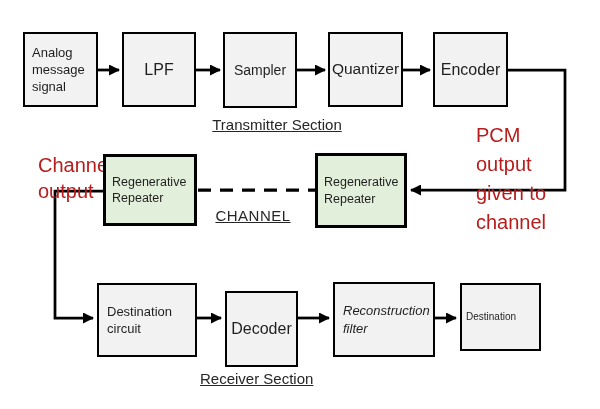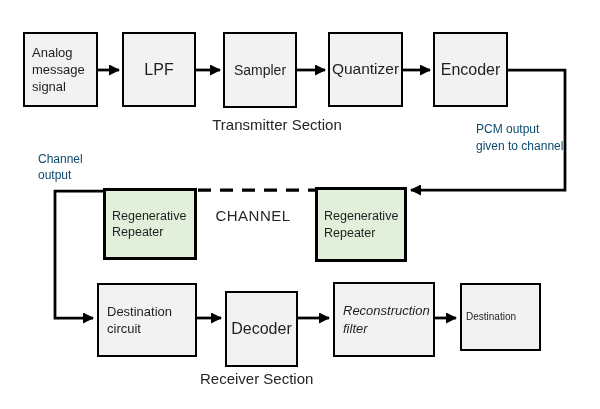--- a/index.html
+++ b/index.html
@@ -22,32 +22,32 @@
     display: flex;
     align-items: center;
     line-height: 1.32;
     color: #1f1f1f;
   }
   .block.center { justify-content: center; text-align: center; }
   .block.leftpad { justify-content: flex-start; text-align: left; }
   .block.green {
     background: var(--repeater-fill, #e2efda);
     border-width: 3px;
-    margin-top: 34px;
   }
   .caption {
     position: absolute;
     font-size: 15px;
     color: #262626;
     white-space: nowrap;
+    text-decoration: underline;
   }
   .freetext {
     position: absolute;
-    font-size: 12px;
-    color: #0c4a6e;
+    font-size: 20px;
+    color: #b91c1c;
     line-height: 1.45;
   }
   svg.wires { position: absolute; left: 0; top: 0; }
 
   
   #b-analog        { left: 23px;  top: 32px;  width: 75px;  height: 75px; font-size: 13px; padding-left: 7px; }
   #b-lpf           { left: 122px; top: 32px;  width: 74px;  height: 75px; font-size: 16px; }
   #b-sampler       { left: 223px; top: 32px;  width: 74px;  height: 76px; font-size: 14px; }
   #b-quantizer     { left: 328px; top: 32px;  width: 75px;  height: 75px; font-size: 15.5px; }
   #b-encoder       { left: 433px; top: 32px;  width: 75px;  height: 75px; font-size: 16px; }

